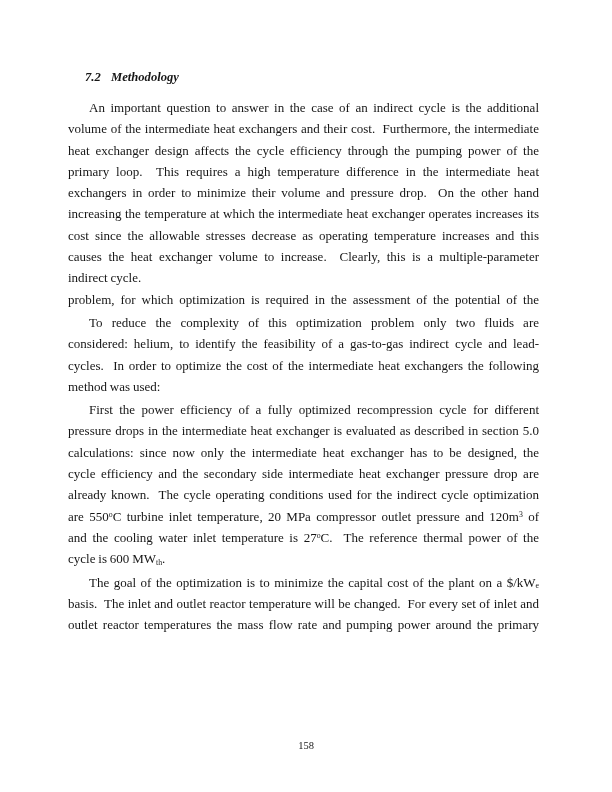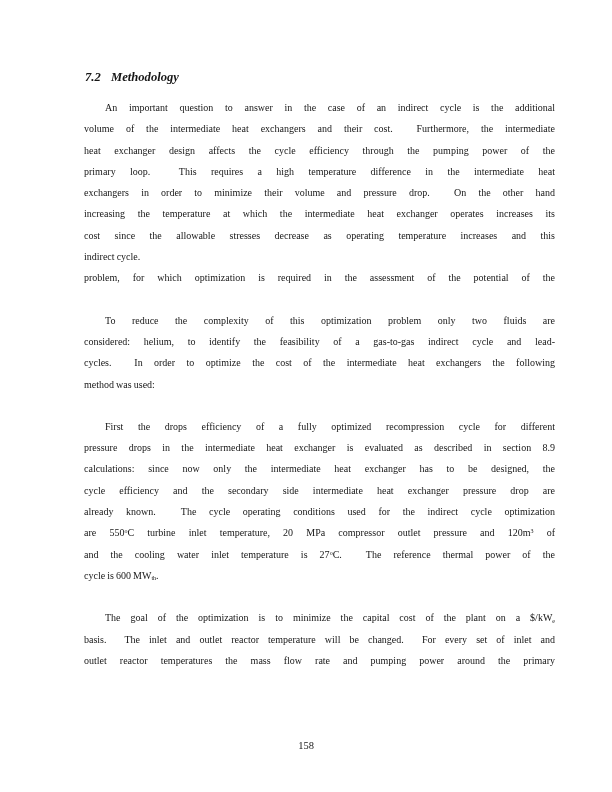--- a/index.html
+++ b/index.html
@@ -25,30 +25,30 @@
     font-weight: bold;
     font-style: italic;
     white-space: nowrap;
   }
   .heading .sec-num {
     display: inline-block;
     width: 26px;
   }
   .bodytext {
     position: absolute;
-    left: 84px;
+    left: 68px;
     top: 97px;
     width: 471px;
-    font-size: 10px;
+    font-size: 13px;
     line-height: 21.3px;
     word-spacing: -0.4px;
     font-family: Liberation Serif, serif;
   }
   .para + .para {
-    margin-top: 21px;
+    margin-top: 2px;
   }
   .line {
     text-align: justify;
     text-align-last: justify;
   }
   .line.last {
     text-align-last: left;
   }
   .para .line:first-child {
     text-indent: 21px;
@@ -85,32 +85,33 @@
   </div>
   <div class="bodytext">
       <div class="para">
         <div class="line">An important question to answer in the case of an indirect cycle is the additional</div>
         <div class="line">volume of the intermediate heat exchangers and their cost.&nbsp; Furthermore, the intermediate</div>
         <div class="line">heat exchanger design affects the cycle efficiency through the pumping power of the</div>
         <div class="line">primary loop.&nbsp; This requires a high temperature difference in the intermediate heat</div>
         <div class="line">exchangers in order to minimize their volume and pressure drop.&nbsp; On the other hand</div>
         <div class="line">increasing the temperature at which the intermediate heat exchanger operates increases its</div>
         <div class="line">cost since the allowable stresses decrease as operating temperature increases and this</div>
+        <div class="line">causes the heat exchanger volume to increase.&nbsp; Clearly, this is a multiple-parameter</div>
         <div class="line last">indirect cycle.</div>
         <div class="line">problem, for which optimization is required in the assessment of the potential of the</div>
       </div>
       <div class="para">
         <div class="line">To reduce the complexity of this optimization problem only two fluids are</div>
         <div class="line">considered: helium, to identify the feasibility of a gas-to-gas indirect cycle and lead-</div>
         <div class="line">cycles.&nbsp; In order to optimize the cost of the intermediate heat exchangers the following</div>
         <div class="line last">method was used:</div>
       </div>
       <div class="para">
-        <div class="line">First the drops efficiency of a fully optimized recompression cycle for different</div>
-        <div class="line">pressure drops in the intermediate heat exchanger is evaluated as described in section 8.9</div>
+        <div class="line">First the power efficiency of a fully optimized recompression cycle for different</div>
+        <div class="line">pressure drops in the intermediate heat exchanger is evaluated as described in section 5.0</div>
         <div class="line">calculations: since now only the intermediate heat exchanger has to be designed, the</div>
         <div class="line">cycle efficiency and the secondary side intermediate heat exchanger pressure drop are</div>
         <div class="line">already known.&nbsp; The cycle operating conditions used for the indirect cycle optimization</div>
         <div class="line">are 550<sup>o</sup>C turbine inlet temperature, 20 MPa compressor outlet pressure and 120m<sup>3</sup> of</div>
         <div class="line">and the cooling water inlet temperature is 27<sup>o</sup>C.&nbsp; The reference thermal power of the</div>
         <div class="line last">cycle is 600 MW<sub>th</sub>.</div>
       </div>
       <div class="para">
         <div class="line">The goal of the optimization is to minimize the capital cost of the plant on a $/kW<sub>e</sub></div>
         <div class="line">basis.&nbsp; The inlet and outlet reactor temperature will be changed.&nbsp; For every set of inlet and</div>

